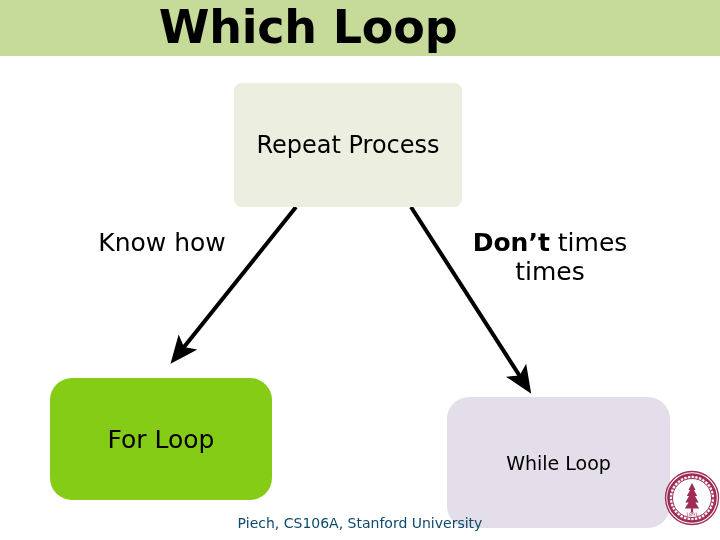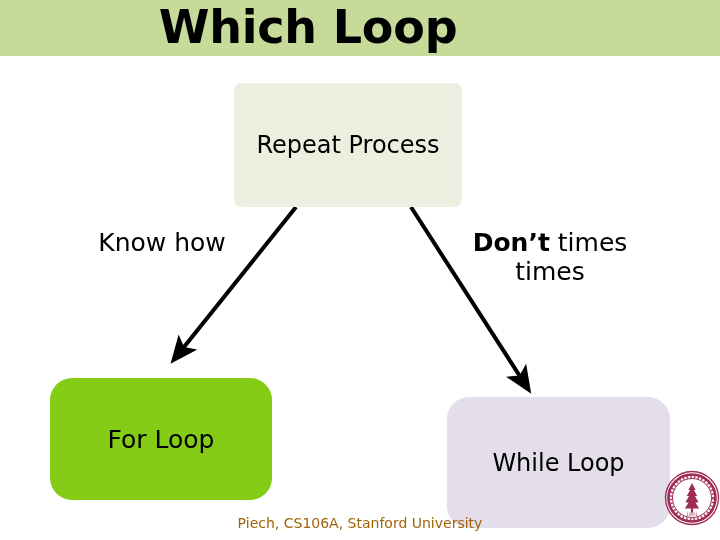--- a/index.html
+++ b/index.html
@@ -75,21 +75,21 @@
     font-size: 25px;
     text-align: right;
   }
   .box-while {
     left: 447px;
     top: 397px;
     width: 223px;
     height: 131px;
     background: #E3DEE9;
     border-radius: 22px;
-    font-size: 24px;
+    font-size: 19px;
   }
 
   
   .cond-label {
     position: absolute;
     text-align: center;
     color: #000000;
     font-size: 25px;
     line-height: 29px;
   }
@@ -118,21 +118,21 @@
   }
 
   
   .footer {
     position: absolute;
     left: 0;
     top: 515px;
     width: 720px;
     text-align: center;
     font-size: 14px;
-    color: #a16207;
+    color: #0c4a6e;
     white-space: nowrap;
   }
 
   
   .seal {
     position: absolute;
     left: 664px;
     top: 457px;
     width: 56px;
     height: 82px;

